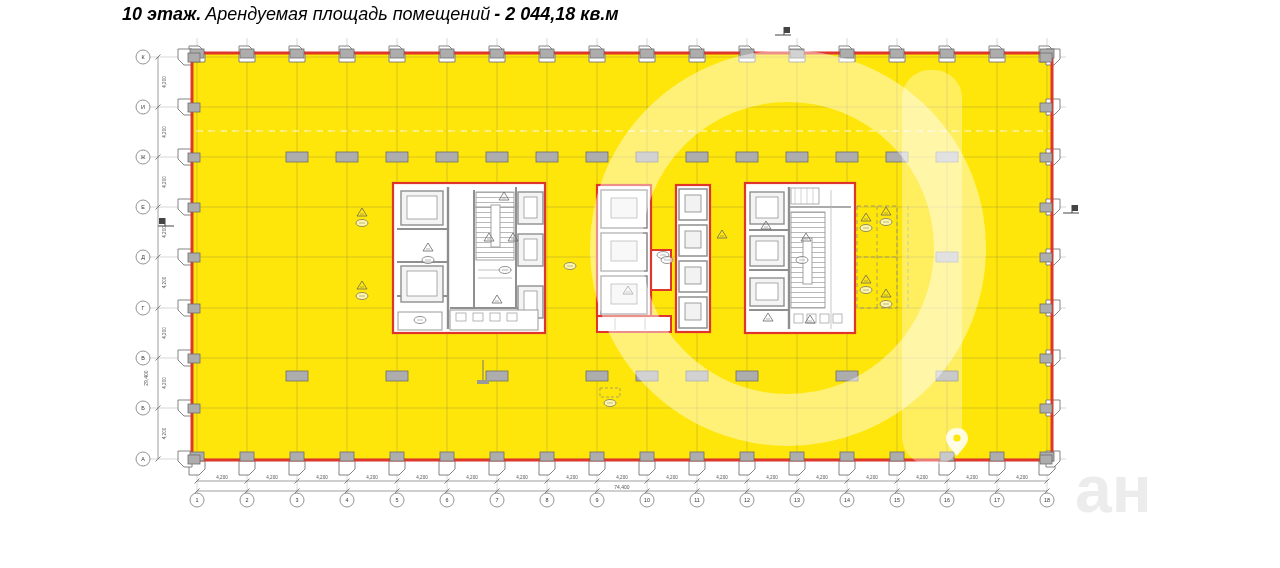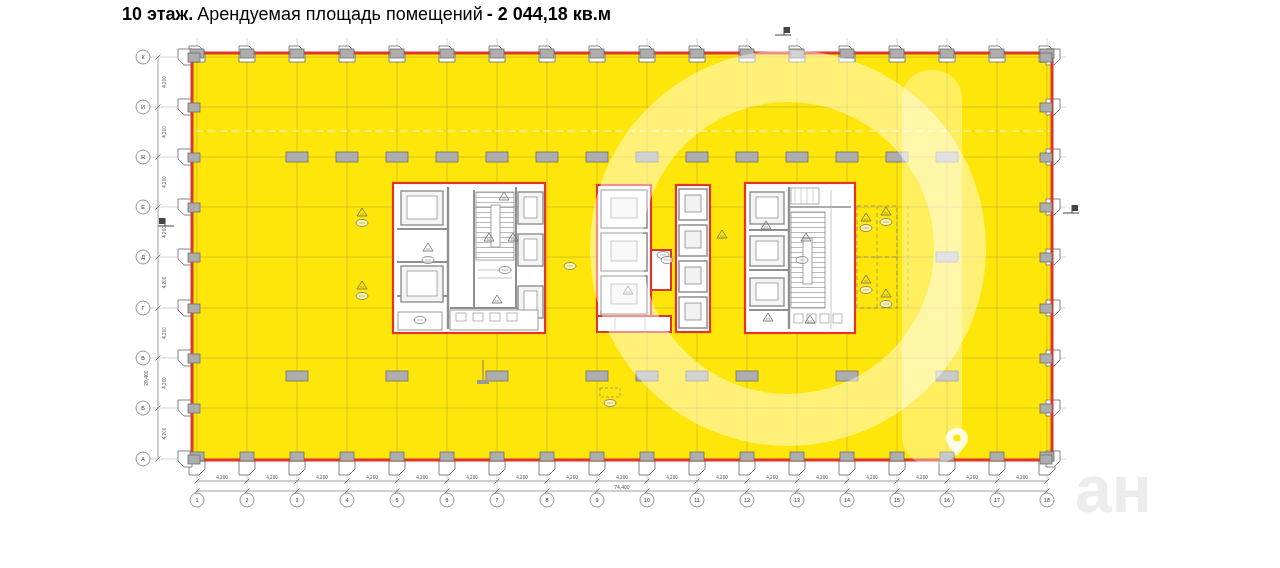--- a/index.html
+++ b/index.html
@@ -1,18 +1,18 @@
 <!DOCTYPE html>
 <html><head>
 <meta charset="utf-8">
 <style>
   html,body{margin:0;padding:0;background:#fff;}
   .canvas{position:relative;width:1280px;height:568px;background:#fff;overflow:hidden;
           font-family:"Liberation Sans",sans-serif;}
-  .title{position:absolute;left:122px;top:4px;font-size:18px;color:#000;white-space:nowrap;}
+  .title{position:absolute;left:122px;top:4px;font-size:18px;color:#000;white-space:nowrap;font-style:italic;}
   .title .b{font-weight:bold;}
   .title span{margin-right:4px;}
   svg{position:absolute;left:0;top:0;}
   text{font-family:"Liberation Sans",sans-serif;}
 </style>
 </head>
 <body>
 
 <div class="canvas">
   <div class="title">

